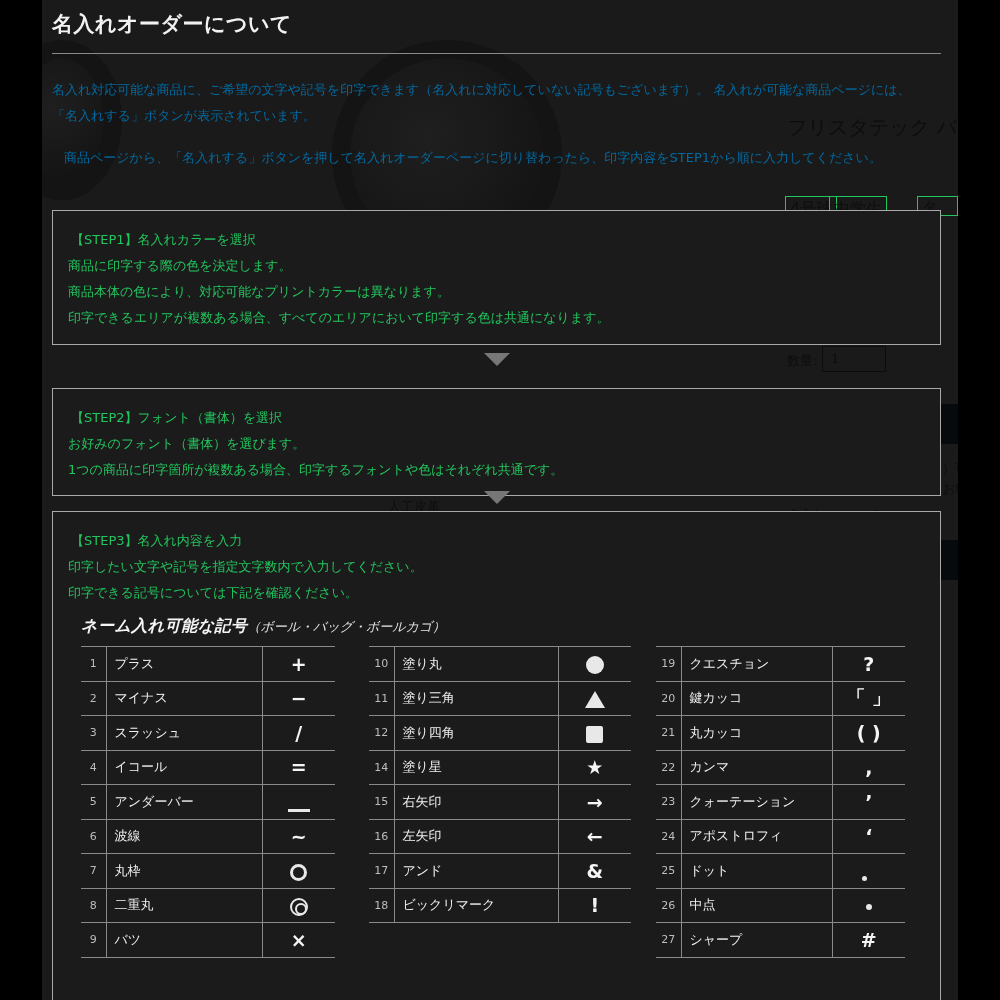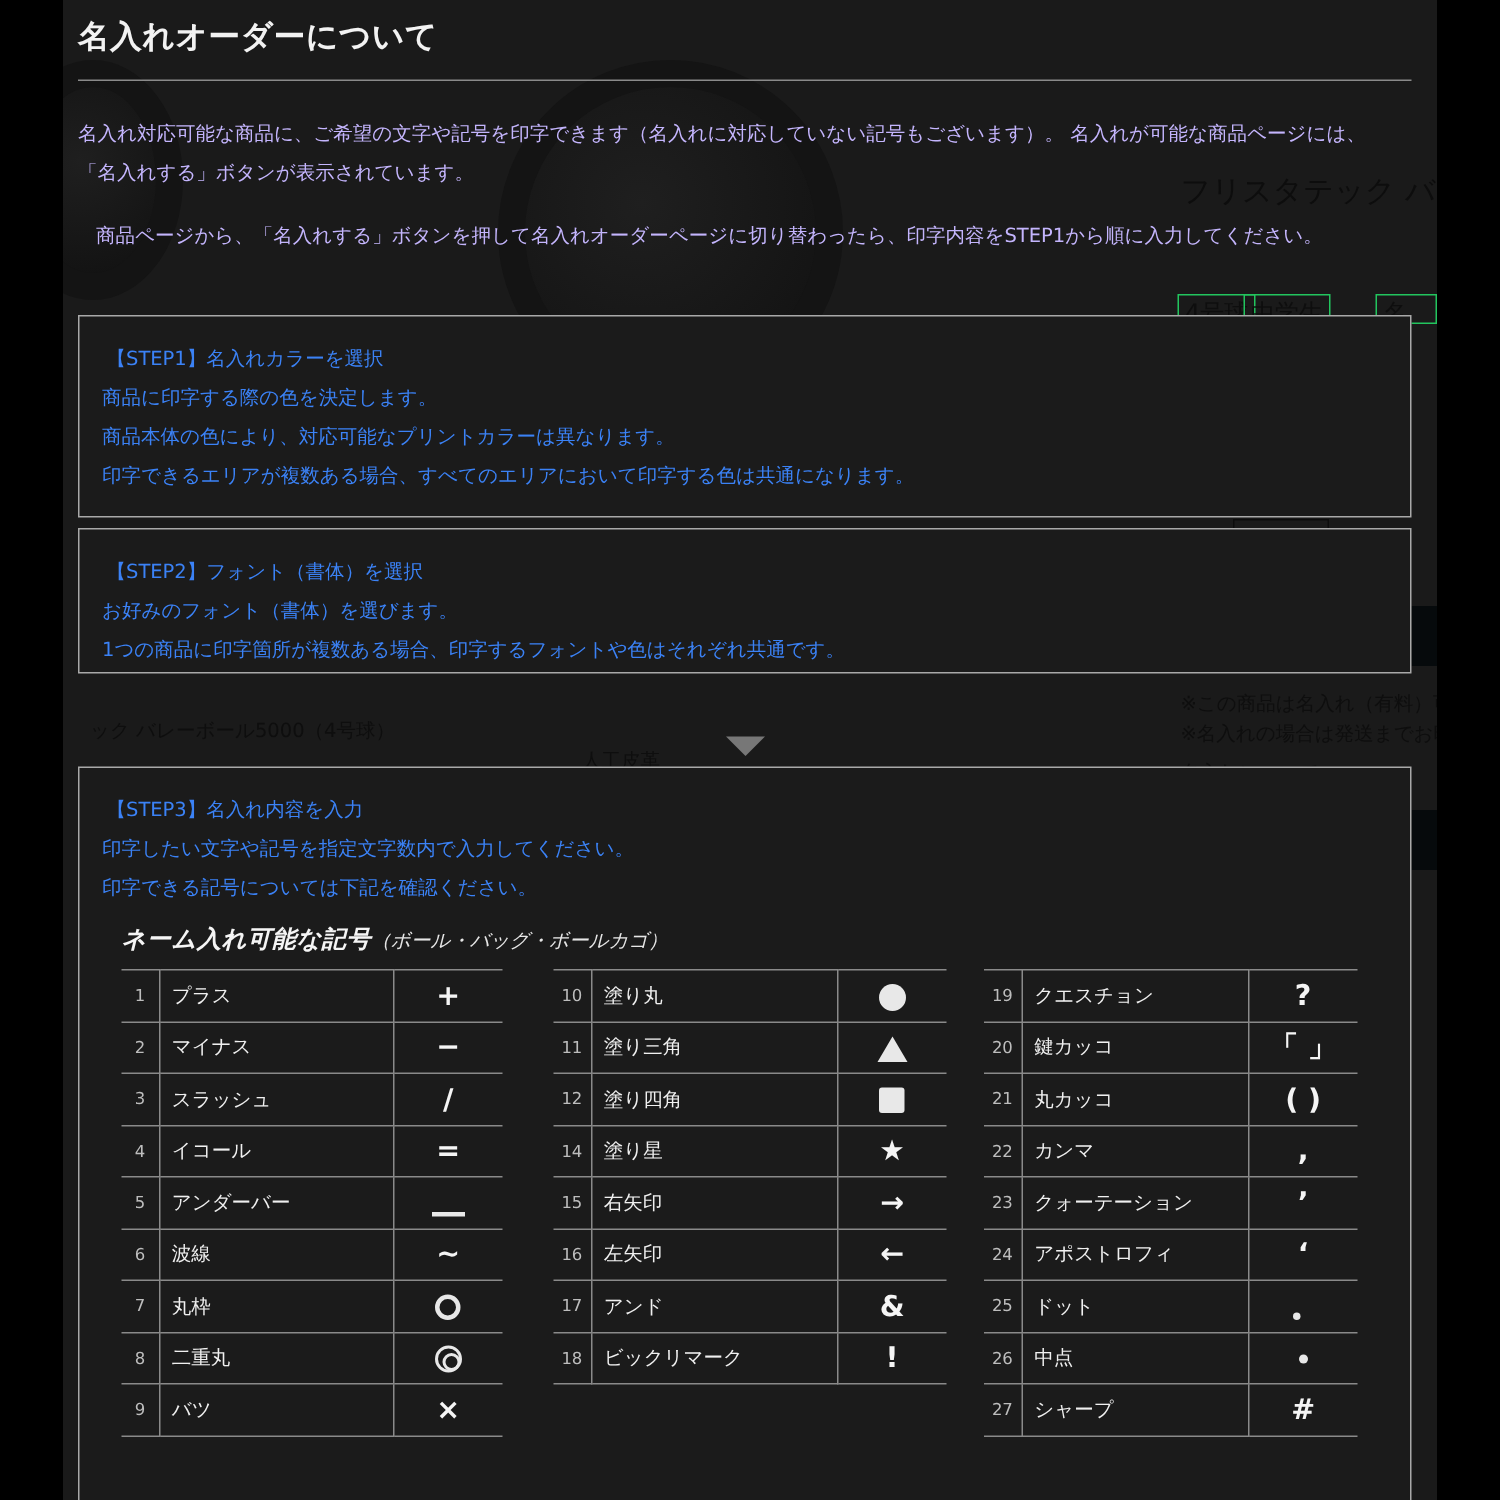--- a/index.html
+++ b/index.html
@@ -13,29 +13,29 @@
   .bg-title { position: absolute; left: 745px; top: 114px; font-size: 20px; color: #0d0d0d; white-space: nowrap; }
   .bg-tag { position: absolute; top: 196px; height: 20px; border: 1px solid #22c55e; font-size: 16px; color: #0e0e0e; padding: 2px 4px; }
   .bg-btn { position: absolute; left: 743px; width: 200px; height: 40px; border-radius: 20px; background: #060a0c; color: #1c1c1c; font-size: 15px; text-align: center; line-height: 40px; }
   .bg-select { position: absolute; left: 780px; top: 346px; width: 64px; height: 26px; border: 1px solid #0c0c0c; font-size: 13px; color: #0e0e0e; padding: 4px 8px; }
   .bg-bigtext { position: absolute; left: 276px; top: 853px; font-size: 30px; font-weight: bold; color: #0b0b0b; white-space: nowrap; letter-spacing: 1px; }
 
   
   .modal { position: absolute; left: 52px; top: 0; width: 889px; }
   .title { position: absolute; left: 0; top: 10px; font-size: 21px; font-weight: bold; color: #f2f2f2; letter-spacing: 0.5px; }
   .title-rule { position: absolute; left: 0; top: 53px; width: 889px; height: 1px; background: #8a8a8a; }
-  .intro { position: absolute; left: 0; width: 880px; font-size: 13px; line-height: 26px; color: #c4b5fd; }
+  .intro { position: absolute; left: 0; width: 880px; font-size: 13px; line-height: 26px; color: #0369a1; }
   .intro1 { top: 77px; }
   .intro2 { top: 145px; margin-left: 12px; }
 
   .step { position: absolute; left: 0; width: 889px; border: 1px solid #a9a9a9; background: #1b1b1b; padding: 16px 15px 0 15px; }
   .step1 { top: 210px; height: 135px; }
-  .step2 { top: 352px; height: 97px; }
+  .step2 { top: 388px; height: 108px; }
   .step3 { top: 511px; height: 586px; }
-  .step-line { font-size: 13px; line-height: 26px; color: #3b82f6; white-space: nowrap; }
+  .step-line { font-size: 13px; line-height: 26px; color: #22c55e; white-space: nowrap; }
   .step-line.head { padding-left: 3px; }
 
   .arrow-down { position: absolute; left: 432px; width: 0; height: 0; border-left: 13px solid transparent; border-right: 13px solid transparent; border-top: 13px solid #777; }
   .arrow1 { top: 353px; }
   .arrow2 { top: 491px; }
 
   .sym-heading { position: absolute; left: 28px; top: 104px; white-space: nowrap; font-style: italic; }
   .sym-heading .big { font-size: 16px; font-weight: bold; color: #f5f5f5; letter-spacing: 0.5px; }
   .sym-heading .small { font-size: 13px; color: #e6e6e6; }
 

